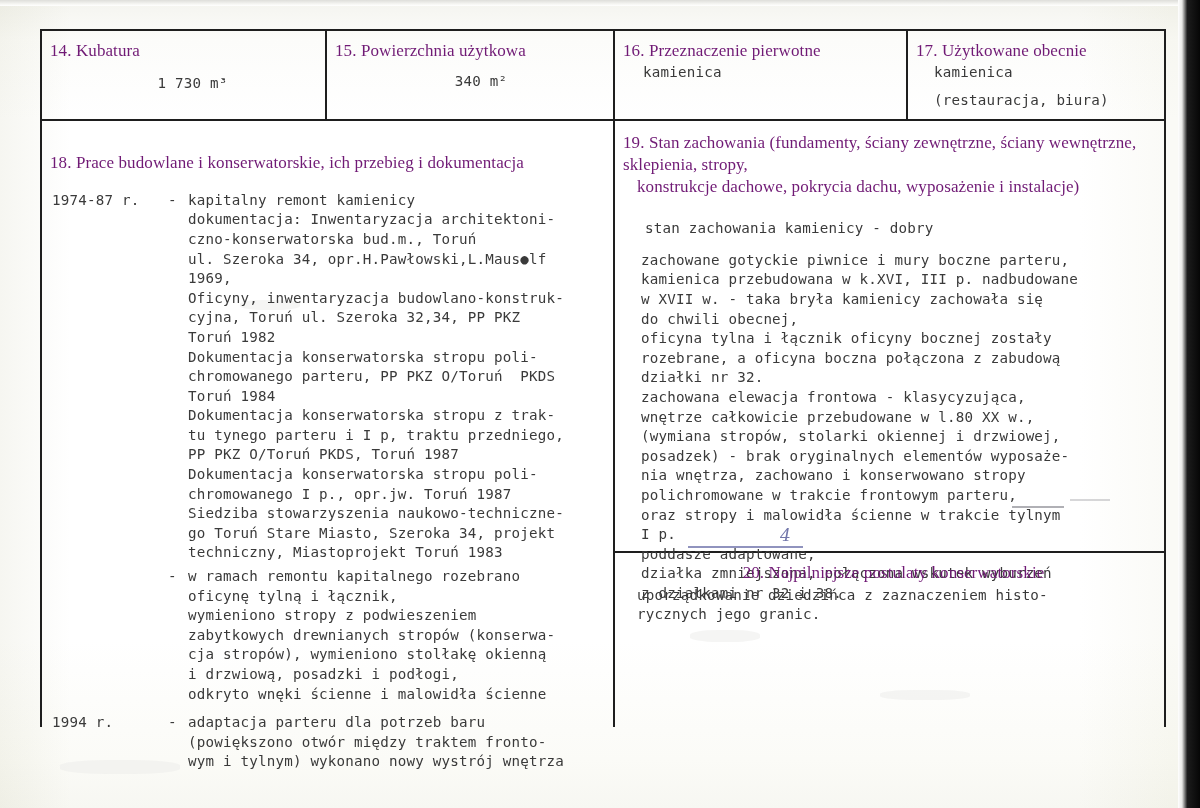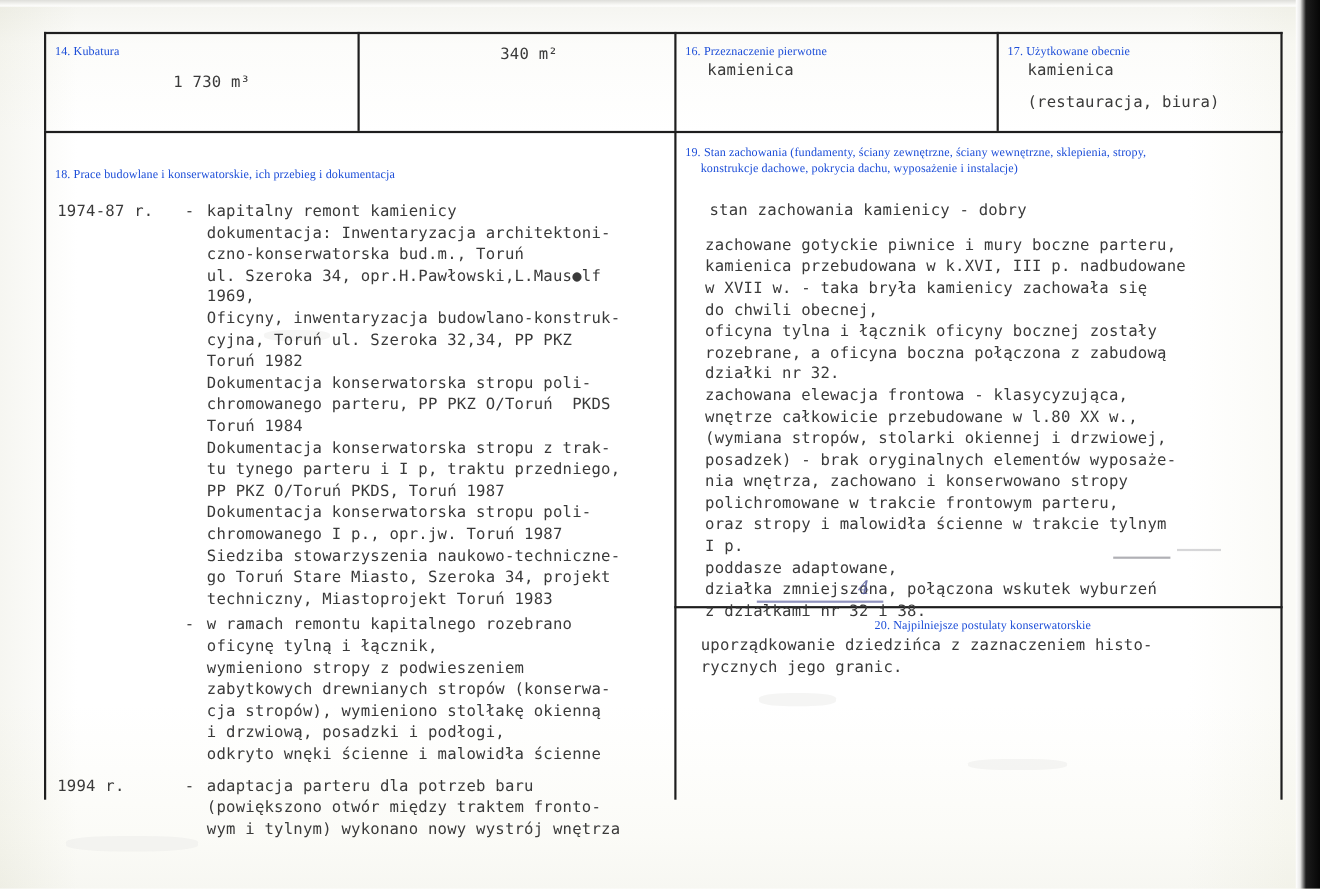--- a/index.html
+++ b/index.html
@@ -67,22 +67,22 @@
     width: 2px;
   }
 
   .cell {
     position: absolute;
     box-sizing: border-box;
   }
 
   .field-label {
     font-family: "Liberation Serif", serif;
-    font-size: 11px;
-    color: #1d4ed8;
+    font-size: 17px;
+    color: #701a75;
     line-height: 1.28;
     letter-spacing: 0.1px;
   }
 
   .typed {
     font-family: "DejaVu Sans Mono", "Liberation Mono", monospace;
     font-size: 14.2px;
     line-height: 19.6px;
     color: #3a3a3a;
     white-space: pre;
@@ -153,20 +153,21 @@
     <div class="rule-v" style="left:0px;    top:90px; height:608px;"></div>
     <div class="rule-v" style="left:573px;  top:90px; height:608px;"></div>
     <div class="rule-v" style="left:1124px; top:90px; height:608px;"></div>
 
     <div class="cell" style="left:2px; top:2px; width:283px; height:88px;">
       <div class="field-label" style="padding:9px 0 0 8px;">14. Kubatura</div>
       <div class="typed value-center" style="padding-top:12px; padding-left:18px;">1 730 m³</div>
     </div>
 
     <div class="cell" style="left:287px; top:2px; width:286px; height:88px;">
+      <div class="field-label" style="padding:9px 0 0 8px;">15. Powierzchnia użytkowa</div>
       <div class="typed value-center" style="padding-top:10px; padding-left:22px;">340 m²</div>
     </div>
 
     <div class="cell" style="left:575px; top:2px; width:291px; height:88px;">
       <div class="field-label" style="padding:9px 0 0 8px;">16. Przeznaczenie pierwotne</div>
       <div class="typed" style="padding:1px 0 0 28px;">kamienica</div>
     </div>
 
     <div class="cell" style="left:868px; top:2px; width:256px; height:112px;">
       <div class="field-label" style="padding:9px 0 0 8px;">17. Użytkowane obecnie</div>

